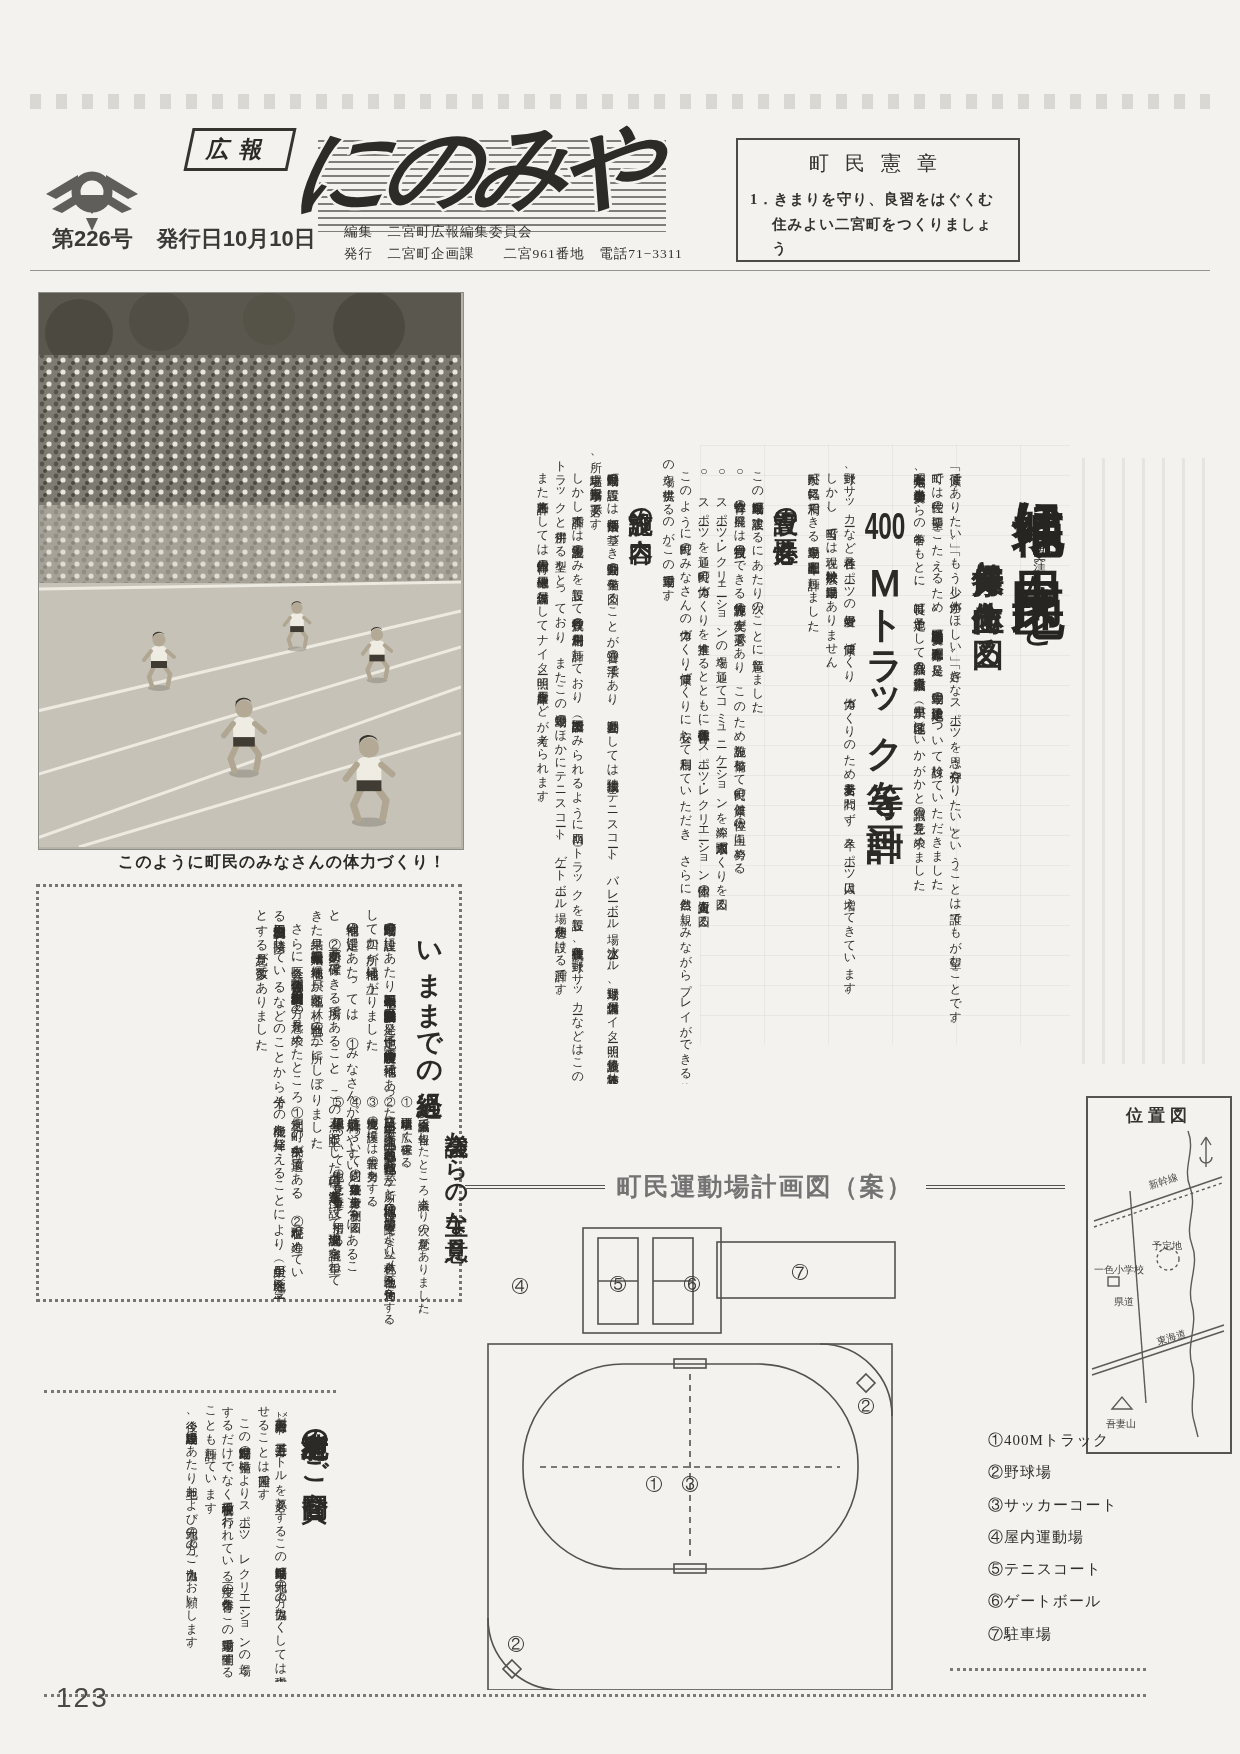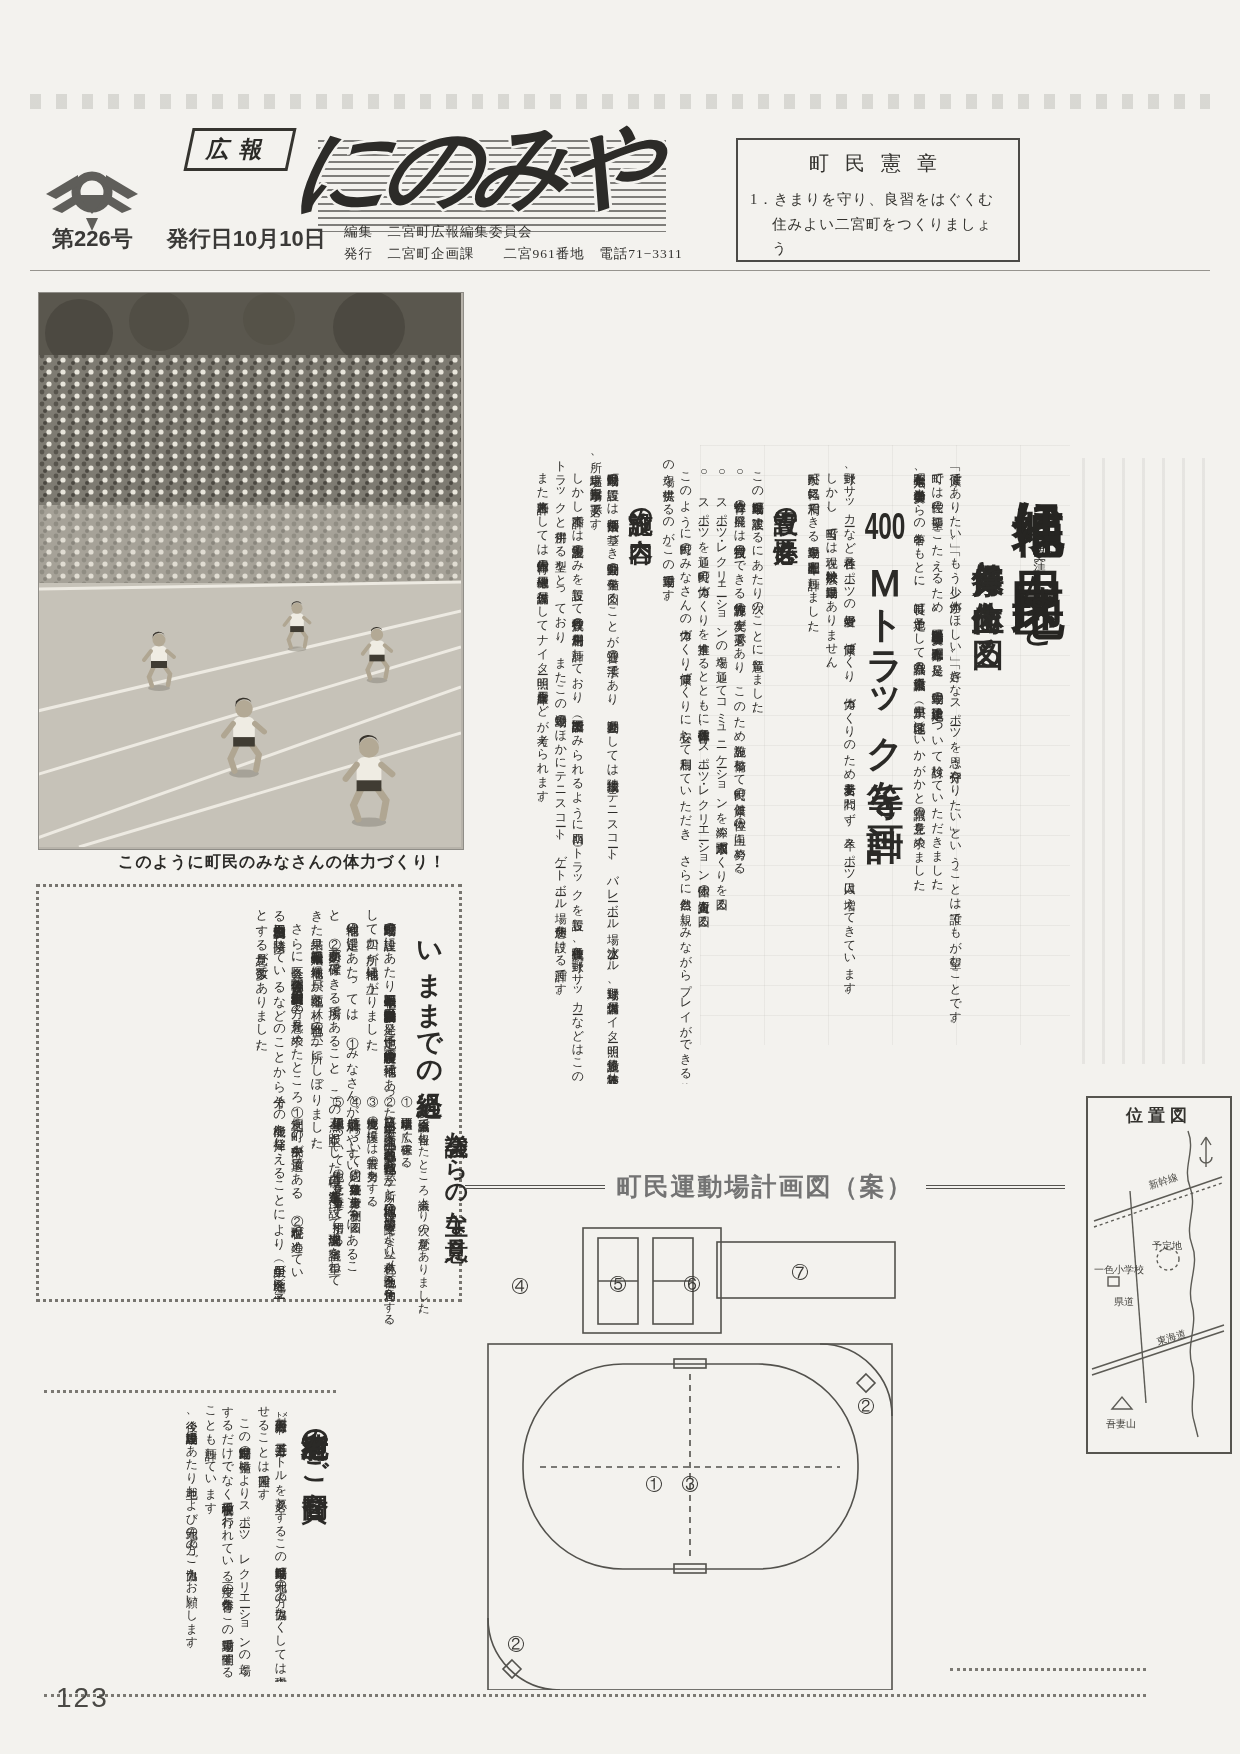--- a/index.html
+++ b/index.html
@@ -10,33 +10,33 @@
   
   .ghost{position:absolute;pointer-events:none;}
   .ghost-band{background:repeating-linear-gradient(90deg,rgba(125,123,118,.22) 0 11px,transparent 11px 26px);filter:blur(.6px);}
   .ghost-table{background:
       repeating-linear-gradient(180deg,rgba(140,138,132,.10) 0 1px,transparent 1px 30px),
       repeating-linear-gradient(90deg,rgba(140,138,132,.10) 0 1px,transparent 1px 64px);}
   .ghost-cols{background:repeating-linear-gradient(90deg,rgba(138,136,130,.12) 0 3px,transparent 3px 20px);filter:blur(.7px);}
 
   
   .emblem{left:42px;top:156px;}
-  .issue-line{left:52px;top:224px;display:flex;gap:34px;font-weight:bold;font-size:22px;
+  .issue-line{left:52px;top:224px;display:flex;gap:24px;font-weight:bold;font-size:22px;
               font-family:"Liberation Sans",sans-serif;color:#3a3937;}
   .koho-box{left:188px;top:128px;border:3px solid #35342f;padding:3px 16px;font-size:23px;font-weight:bold;
             letter-spacing:10px;transform:skewX(-12deg);background:#f3f2ee;color:#2b2a27;z-index:3;}
   .speedlines{left:318px;top:140px;width:348px;height:92px;
               background:repeating-linear-gradient(180deg,rgba(64,63,60,.65) 0 2px,transparent 2px 7px);z-index:1;}
   .paper-logo{left:296px;top:104px;font-size:95px;font-weight:bold;font-style:italic;letter-spacing:-8px;
               color:#2c2b28;transform:skewX(-8deg) rotate(-1deg);z-index:2;
               text-shadow:-3px 0 #f3f2ee,3px 0 #f3f2ee,0 -3px #f3f2ee,0 3px #f3f2ee;}
   .edit-lines{left:344px;top:221px;font-size:13.5px;line-height:1.6;letter-spacing:1px;z-index:3;color:#33322f;}
   .charter{left:736px;top:138px;width:256px;height:104px;border:2px solid #4b4a46;padding:8px 12px;background:rgba(243,242,238,.6);}
   .charter-title{font-size:20px;letter-spacing:16px;text-align:center;margin:2px 0 10px 6px;color:#33322e;}
-  .charter-line{font-size:14.5px;line-height:1.7;letter-spacing:1px;color:#33322e;}
+  .charter-line{font-size:14.5px;line-height:1.7;letter-spacing:1px;color:#33322e;font-weight:bold;}
   .charter-line.l2{padding-left:22px;}
   .topline{left:30px;top:270px;width:1180px;border-top:1px solid #96948e;}
 
   
   .photo{left:38px;top:292px;width:424px;height:556px;border:1px solid #8f8d87;background:#b7b3aa;}
   .caption{left:118px;top:852px;font-size:16px;font-weight:bold;letter-spacing:1px;color:#2b2a27;
            font-family:"Liberation Sans",sans-serif;}
 
   
   .banner{left:455px;top:332px;width:528px;height:108px;background-color:#8a877f;
@@ -286,16 +286,25 @@
         <text x="62" y="62" transform="rotate(-18 62 62)">新幹線</text>
         <text x="6" y="146">一色小学校</text>
         <text x="26" y="178">県道</text>
         <text x="64" y="122">予定地</text>
         <text x="70" y="218" transform="rotate(-17 70 218)">東海道</text>
         <text x="18" y="300">吾妻山</text>
       </g>
     </svg>
   </div>
 
+  <ul class="abs legend">
+    <li>①400Mトラック</li>
+    <li>②野球場</li>
+    <li>③サッカーコート</li>
+    <li>④屋内運動場</li>
+    <li>⑤テニスコート</li>
+    <li>⑥ゲートボール</li>
+    <li>⑦駐車場</li>
+  </ul>
 
   <div class="abs pagenum">123</div>
 
 </div>
 
 </body></html>

